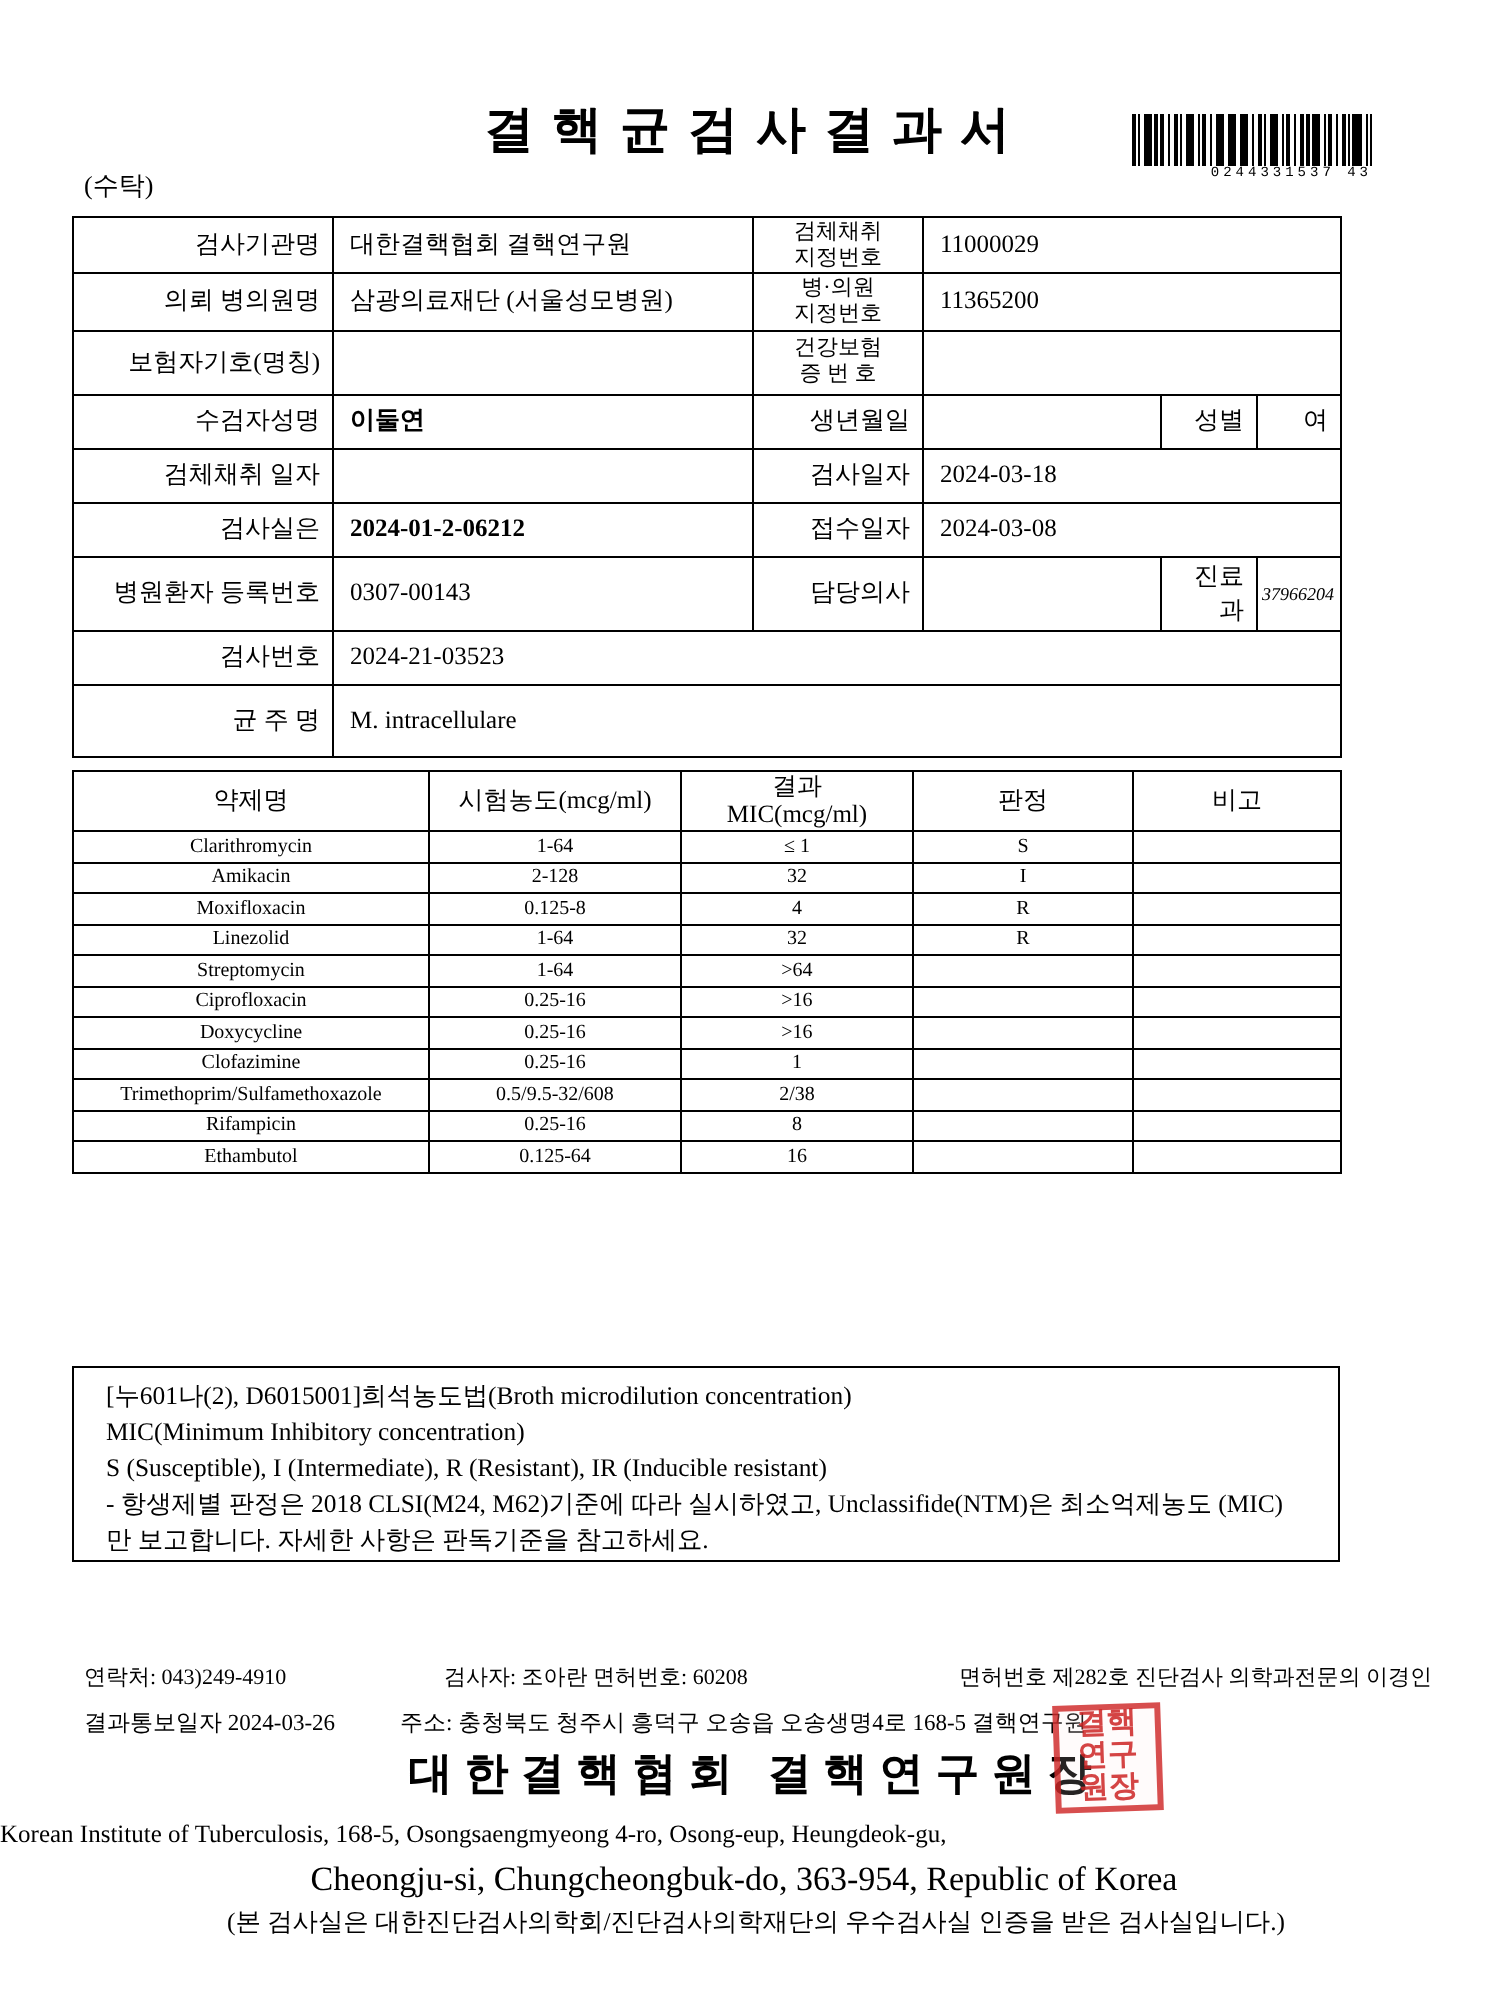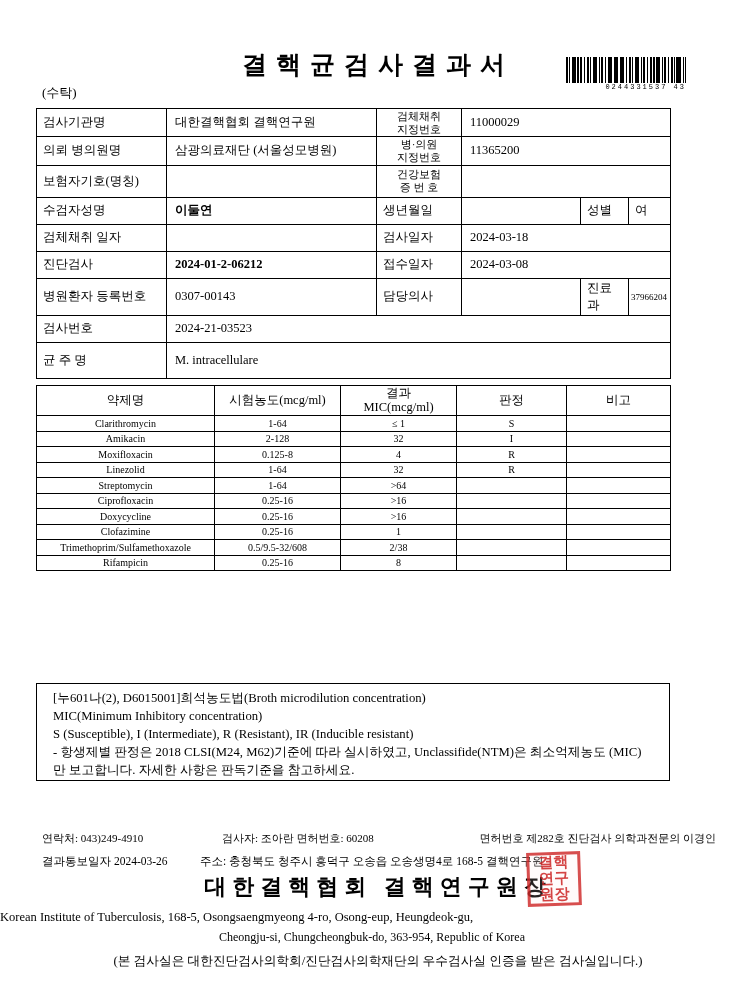--- a/index.html
+++ b/index.html
@@ -25,25 +25,25 @@
       repeating-linear-gradient(90deg, #000 0 2px, transparent 2px 7px),
       repeating-linear-gradient(90deg, #000 0 1px, transparent 1px 11px);
   }
   .barcode-num { font-size:7px; text-align:right; letter-spacing:2px; font-family:"Liberation Mono", monospace; }
 
   table { border-collapse:collapse; table-layout:fixed; }
   td { border:1px solid #000; overflow:hidden; }
 
   .info-table { position:absolute; left:36px; top:108px; width:634px; }
   .info-table td { font-size:12.5px; padding:1px 6px; }
-  .info-table td.lbl { text-align:left; }
+  .info-table td.lbl { text-align:right; }
   .info-table td.lbl2 { text-align:center; font-size:11px; line-height:1.15; padding:1px 2px; }
   .info-table td.val { text-align:left; padding-left:8px; }
   .bold { font-weight:bold; }
-  .sm { font-size:9px !important; padding-left:2px !important; }
+  .sm { font-size:9px !important; padding-left:2px !important;font-style:italic; }
 
   .drug-table { position:absolute; left:36px; top:385px; width:634px; }
   .drug-table td { text-align:center; }
   .drug-table thead td { font-size:12.5px; height:30px; line-height:1.1;margin-top:28px; }
   .drug-table tbody td { font-size:10px; height:15.5px; padding:0 2px; }
 
   .notes-box {
     position:absolute; left:36px; top:683px; width:634px; height:98px;
     border:1px solid #000; padding:5px 16px; font-size:12.7px; line-height:1.42;
   }
@@ -65,21 +65,21 @@
     position:absolute; left:527px; top:852px; width:54px; height:54px;
     border:3px solid rgba(205,35,35,.8); transform:rotate(-2deg);
     display:flex; align-items:center; justify-content:center;
     color:rgba(205,35,35,.85); font-weight:bold; font-size:15px;
     line-height:1.05; text-align:center; word-break:break-all; padding:2px;
     background:rgba(255,230,230,.15);
   }
   .stamp span { width:36px; display:block; }
 
   .eng-line1 { position:absolute; left:0; right:0; top:910px; text-align:left; font-size:12.5px; }
-  .eng-line2 { position:absolute; left:0; right:12px; top:930px; text-align:center; font-size:12px; }
+  .eng-line2 { position:absolute; left:0; right:12px; top:930px; text-align:center; font-size:17px; }
   .cert-line { position:absolute; left:0; right:0; top:953px; text-align:center; font-size:12.7px; }
 </style>
 </head>
 <body>
 
 <div class="page">
 
   <div class="consignment">(수탁)</div>
   <div class="doc-title">결핵균검사결과서</div>
 
@@ -133,21 +133,21 @@
       <td class="lbl">성별</td>
       <td class="lbl">여</td>
     </tr>
     <tr style="height:27px">
       <td class="lbl">검체채취 일자</td>
       <td class="val"></td>
       <td class="lbl">검사일자</td>
       <td class="val" colspan="3">2024-03-18</td>
     </tr>
     <tr style="height:27px">
-      <td class="lbl">진단검사</td>
+      <td class="lbl">검사실은</td>
       <td class="val bold">2024-01-2-06212</td>
       <td class="lbl">접수일자</td>
       <td class="val" colspan="3">2024-03-08</td>
     </tr>
     <tr style="height:27px">
       <td class="lbl">병원환자 등록번호</td>
       <td class="val">0307-00143</td>
       <td class="lbl">담당의사</td>
       <td class="val"></td>
       <td class="lbl">진료과</td>
@@ -260,20 +260,27 @@
 
     <tr>
       <td>Rifampicin</td>
       <td>0.25-16</td>
       <td>8</td>
       <td></td>
       <td></td>
     </tr>
 
 
+    <tr>
+      <td>Ethambutol</td>
+      <td>0.125-64</td>
+      <td>16</td>
+      <td></td>
+      <td></td>
+    </tr>
   </tbody>
   </table>
 
   <div class="notes-box">
     <div>[누601나(2), D6015001]희석농도법(Broth microdilution concentration)</div>
     <div>MIC(Minimum Inhibitory concentration)</div>
     <div>S (Susceptible), I (Intermediate), R (Resistant), IR (Inducible resistant)</div>
     <div>- 항생제별 판정은 2018 CLSI(M24, M62)기준에 따라 실시하였고, Unclassifide(NTM)은 최소억제농도 (MIC)만 보고합니다. 자세한 사항은 판독기준을 참고하세요.</div>
   </div>
 

